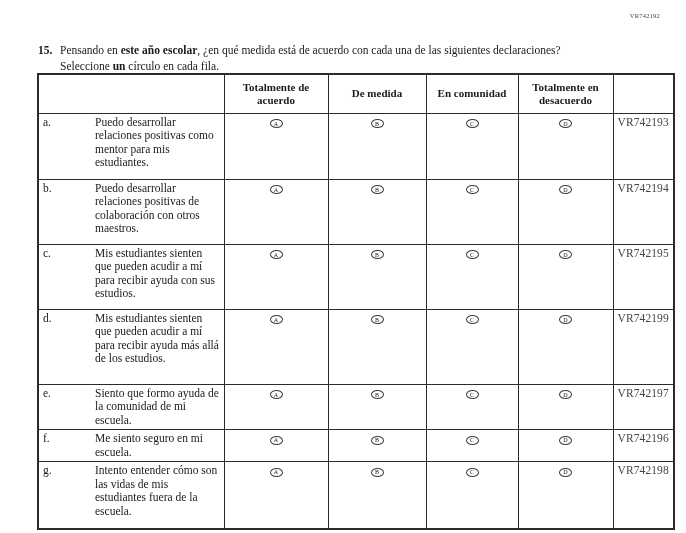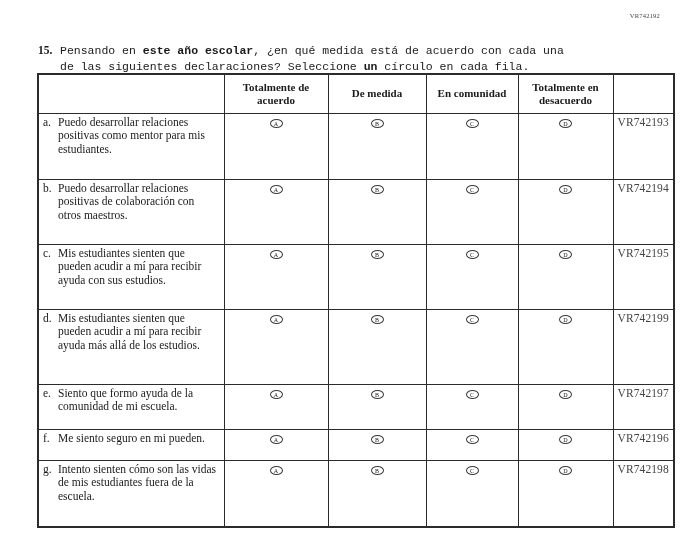--- a/index.html
+++ b/index.html
@@ -10,21 +10,21 @@
   }
   .page-code-top{
     position:absolute;top:12px;right:26px;
     font-size:6.5px;color:#444;letter-spacing:.2px;
   }
   .question{
     position:absolute;left:38px;top:20px;width:545px;
     display:flex;font-size:11.5px;line-height:1.35;margin-top:23px;
   }
   .q-num{font-weight:bold;flex:0 0 22px;}
-  .q-text{flex:1;font-family:Liberation Mono, monospace;}
+  .q-text{flex:1;}
   .q-text b{font-weight:bold;}
   table.matrix{
     position:absolute;left:37px;top:73px;
     border-collapse:collapse;table-layout:fixed;
     border:2px solid #2b2b2b;
   }
   table.matrix td,table.matrix th{
     border:1px solid #2b2b2b;
     font-size:11.5px;vertical-align:top;
     padding:2px 4px;
@@ -34,21 +34,21 @@
     font-size:11px;line-height:1.15;padding:2px 2px;
   }
   thead th{border-bottom:3px double #2b2b2b;}
   td.opt{text-align:center;vertical-align:middle;padding:0;}
   td.code{
     text-align:right;vertical-align:middle;
     font-size:6px;color:#444;padding:0 1px;letter-spacing:.1px;
   }
   .stmt-flex{display:flex;line-height:1.18;}
   .rl{flex:0 0 15px;}
-  .rt{flex:1;}
+  .rt{flex:1;margin-left:37px;}
   .bubble{
     display:inline-flex;align-items:center;justify-content:center;
     width:13px;height:9px;border:1px solid #3a3a3a;border-radius:50%;
     font-size:6px;line-height:1;color:#222;box-sizing:border-box;
     cursor:pointer;background:#fff;
   }
   tr.r-h{height:39px;}
   tr.r-a{height:66px;}
   tr.r-b{height:65px;}
   tr.r-c{height:65px;}
@@ -149,34 +149,34 @@
       <td class="opt"><span class="bubble">A</span></td>
       <td class="opt"><span class="bubble">B</span></td>
       <td class="opt"><span class="bubble">C</span></td>
       <td class="opt"><span class="bubble">D</span></td>
       <td class="code">VR742197</td>
     </tr>
     <tr class="r-f">
       <td>
           <div class="stmt-flex">
             <span class="rl">f.</span>
-            <span class="rt">Me siento seguro en mi pueden.</span>
+            <span class="rt">Me siento seguro en mi escuela.</span>
           </div>
         </td>
       <td class="opt"><span class="bubble">A</span></td>
       <td class="opt"><span class="bubble">B</span></td>
       <td class="opt"><span class="bubble">C</span></td>
       <td class="opt"><span class="bubble">D</span></td>
       <td class="code">VR742196</td>
     </tr>
     <tr class="r-g">
       <td>
           <div class="stmt-flex">
             <span class="rl">g.</span>
-            <span class="rt">Intento sienten cómo son las vidas de mis estudiantes fuera de la escuela.</span>
+            <span class="rt">Intento entender cómo son las vidas de mis estudiantes fuera de la escuela.</span>
           </div>
         </td>
       <td class="opt"><span class="bubble">A</span></td>
       <td class="opt"><span class="bubble">B</span></td>
       <td class="opt"><span class="bubble">C</span></td>
       <td class="opt"><span class="bubble">D</span></td>
       <td class="code">VR742198</td>
     </tr>
   </tbody>
 </table>

